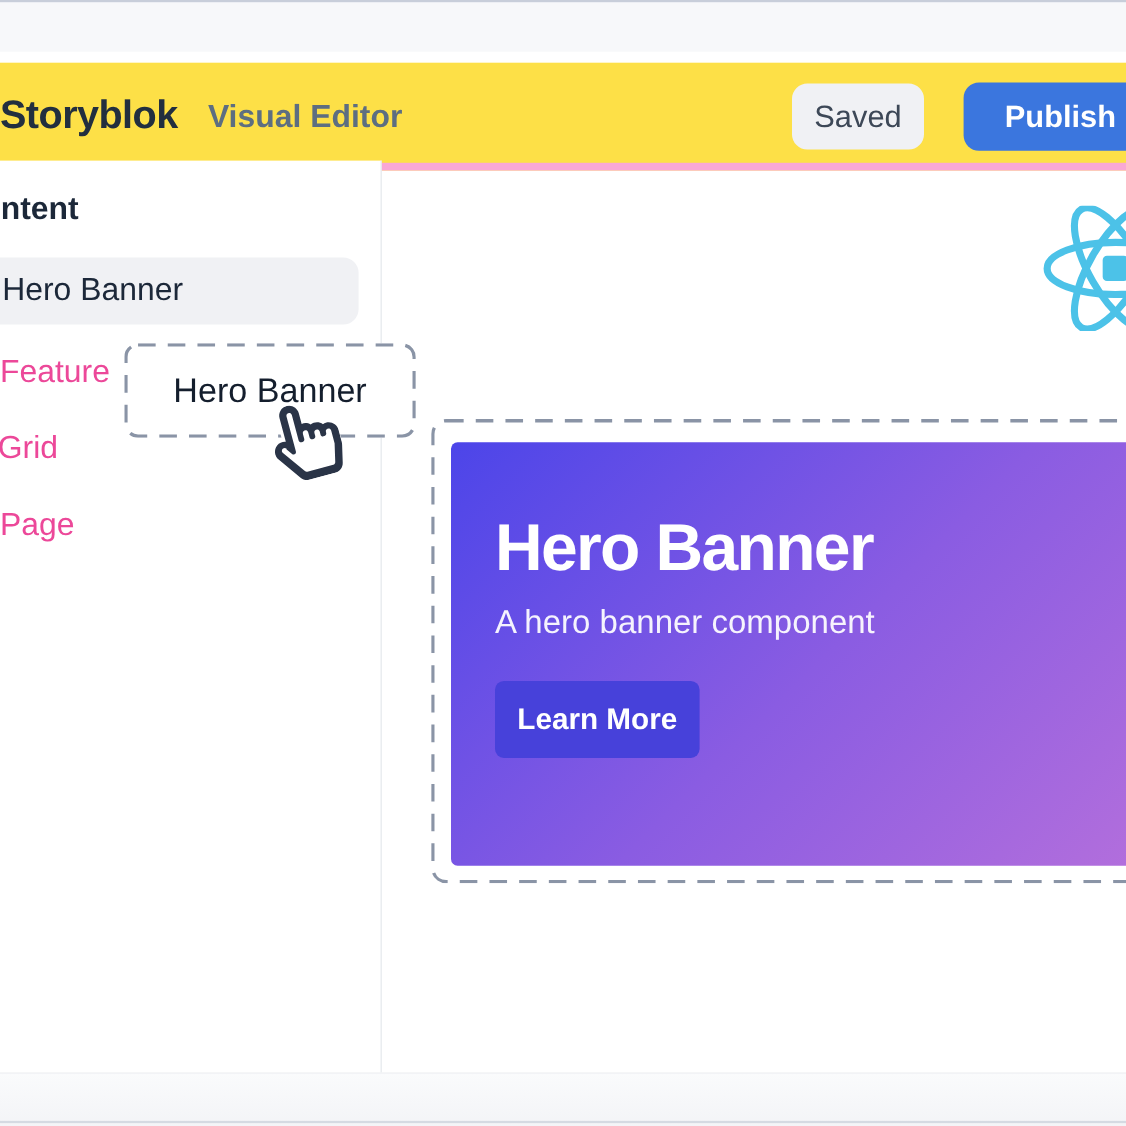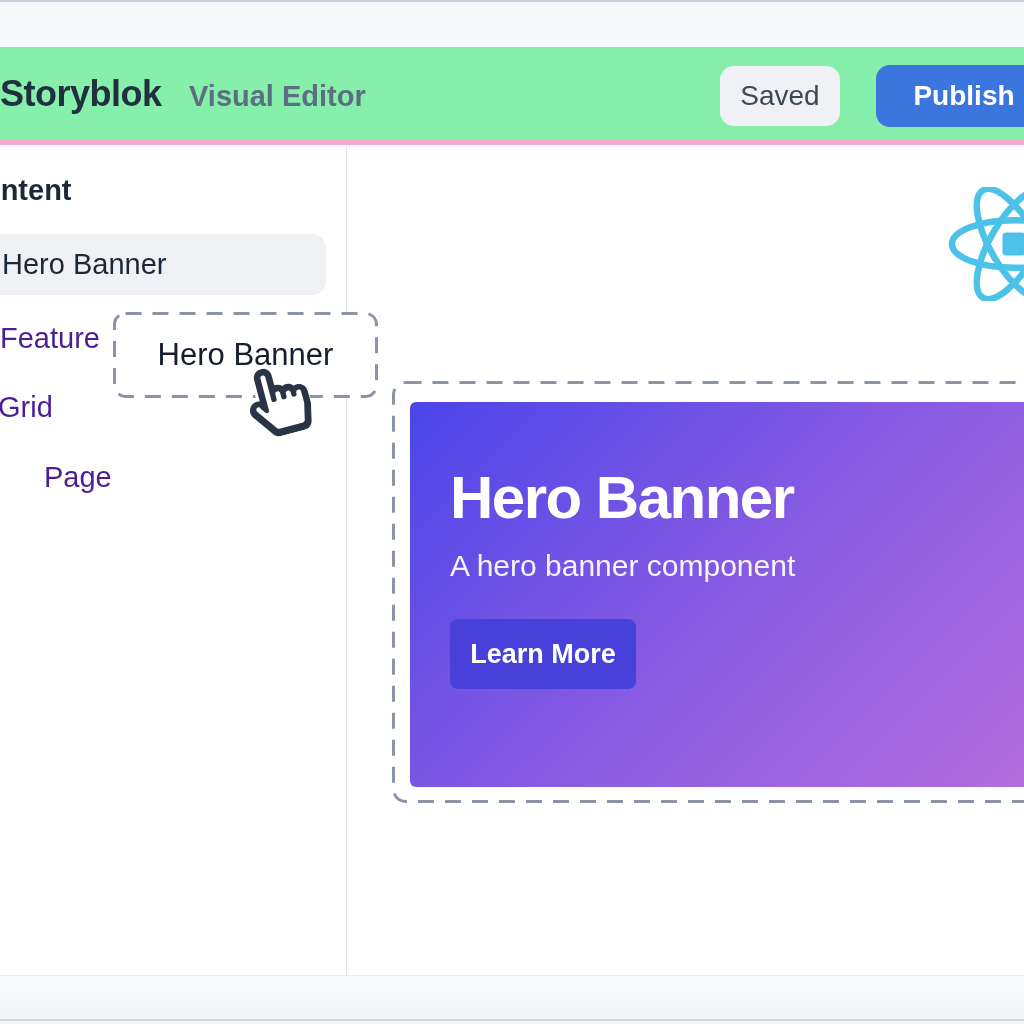--- a/index.html
+++ b/index.html
@@ -9,46 +9,46 @@
 
   
   .top-band{position:absolute;top:0;left:0;right:0;height:47px;background:#F7F8FA;
             border-top:2px solid #C8CEDA;box-sizing:border-box;}
   .bottom-band{position:absolute;top:975px;left:0;right:0;height:49px;
                background:linear-gradient(#FAFBFC,#F3F4F7);border-top:1px solid #EBEDF0;
                box-sizing:border-box;}
   .bottom-band .edge-line{position:absolute;left:0;right:0;bottom:3px;height:2px;background:#D5DAE2;}
 
   
-  .header{position:absolute;top:47px;left:0;right:0;height:98px;background:#86efac;
-          border-bottom:5px solid #f9a8d4;box-sizing:border-box;}
+  .header{position:absolute;top:57px;left:0;right:0;height:98px;background:#fde047;
+          border-bottom:7px solid #f9a8d4;box-sizing:border-box;}
   .brand{position:absolute;left:0px;top:26px;font-size:36px;font-weight:800;
          color:#222F3F;letter-spacing:-0.5px;white-space:nowrap;}
   .product{position:absolute;left:189px;top:33px;font-size:29px;font-weight:600;
            color:#5D6E81;white-space:nowrap;}
   .btn{position:absolute;display:flex;align-items:center;justify-content:center;
        border-radius:14px;box-sizing:border-box;cursor:pointer;}
   .saved-btn{left:720px;top:19px;width:120px;height:60px;background:#F0F1F4;
              color:#3D4857;font-size:28px;}
   .publish-btn{left:876px;top:18px;width:176px;height:62px;background:#3B76DE;
                color:#fff;font-size:28px;font-weight:700;}
 
   
   .sidebar{position:absolute;top:146px;left:0;width:347px;bottom:49px;background:#fff;
            border-right:1px solid #E2E5EA;box-sizing:border-box;}
   .sb-heading{position:absolute;top:28px;left:-38px;font-size:29px;font-weight:600;
               color:#1C2839;white-space:nowrap;}
   .sb-pill{position:absolute;top:88px;left:-28px;width:354px;height:61px;background:#F0F1F4;
            border-radius:14px;display:flex;align-items:center;padding-left:30px;
            box-sizing:border-box;font-size:29px;font-weight:500;color:#1C2839;cursor:pointer;}
-  .sb-item{position:absolute;font-size:29px;font-weight:500;color:#4c1d95;
+  .sb-item{position:absolute;font-size:29px;font-weight:500;color:#ec4899;
            white-space:nowrap;cursor:pointer;}
   .sb-item.feature{top:176px;left:0px;}
   .sb-item.grid{top:245px;left:-2px;}
-  .sb-item.page{top:315px;left:0px;padding-left:44px;}
+  .sb-item.page{top:315px;left:0px;}
 
   
   .ghost{position:absolute;left:113px;top:312px;width:265px;height:86px;background:#fff;
          display:flex;align-items:center;justify-content:center;z-index:5;}
   .ghost svg{position:absolute;inset:0;}
   .ghost-label{position:relative;font-size:31px;font-weight:500;color:#141E2D;white-space:nowrap;}
 
   .cursor-wrap{position:absolute;left:244px;top:366px;width:62px;height:70px;z-index:6;
                transform:rotate(-15deg);transform-origin:50% 30%;}
 

